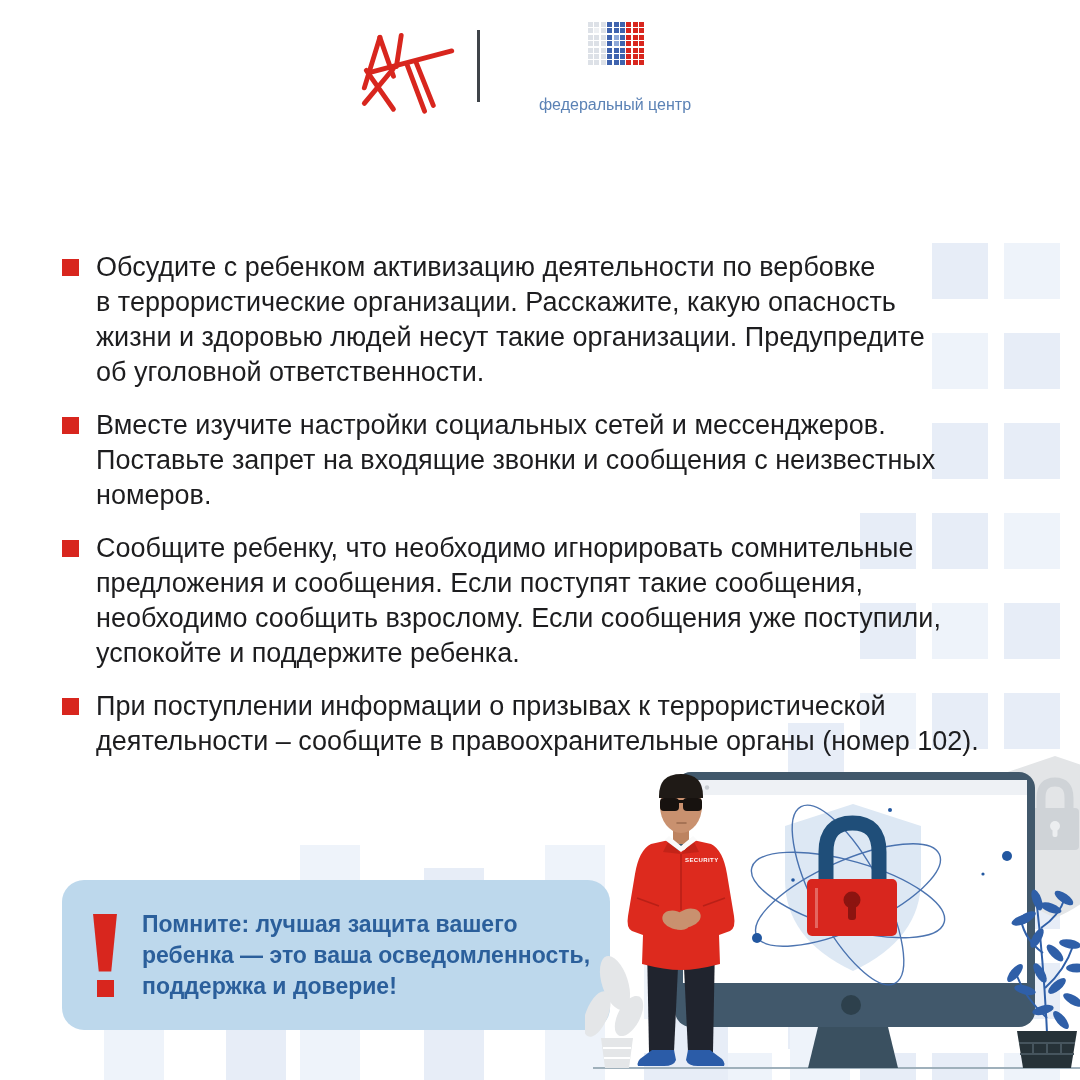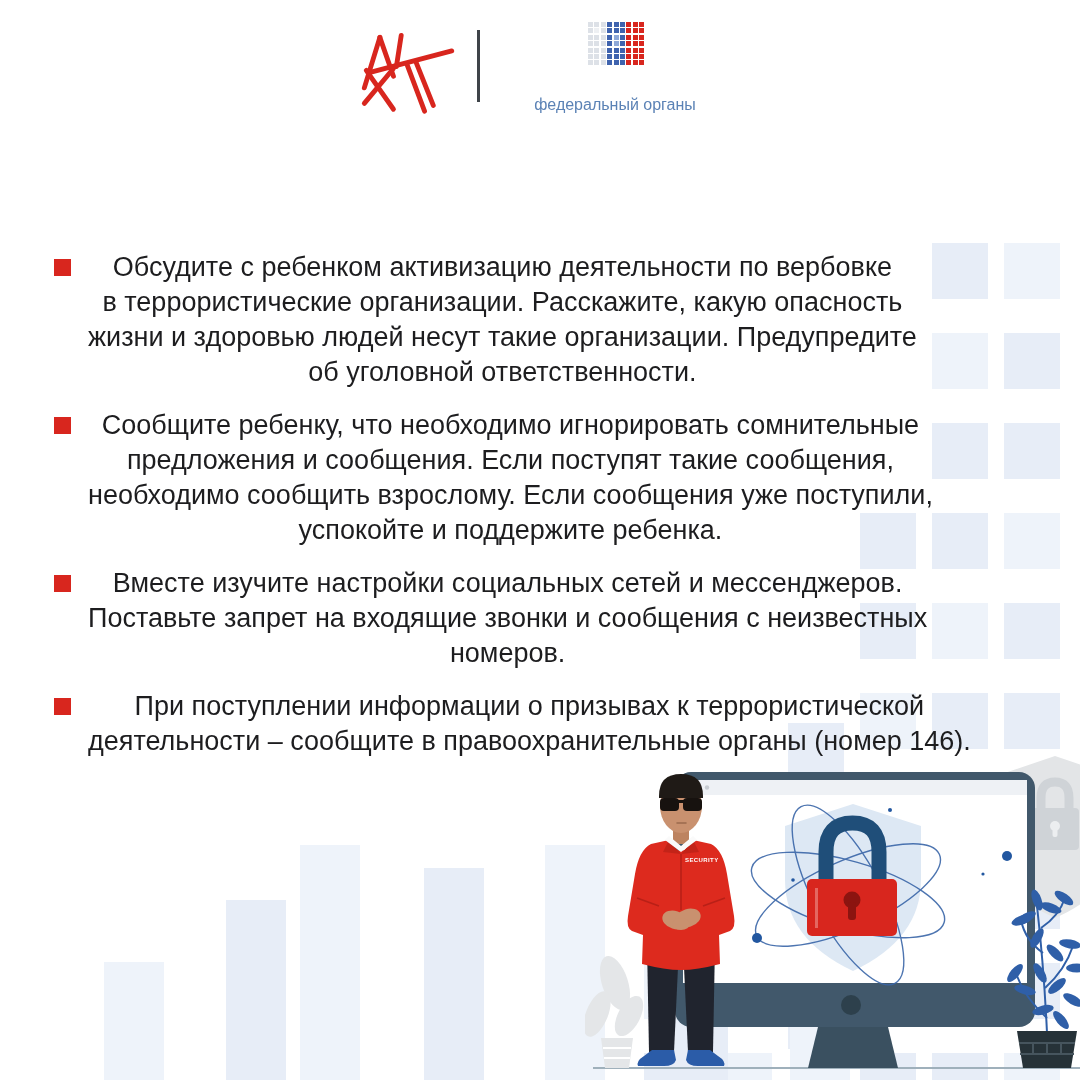--- a/index.html
+++ b/index.html
@@ -25,21 +25,21 @@
     font-weight:bold;font-size:25px;letter-spacing:.5px;color:var(--accent-red);white-space:nowrap;}
   .brand-sub{position:absolute;left:0;top:96px;width:230px;text-align:center;
     font-size:16px;color:var(--subtitle-blue);white-space:nowrap;}
 
   
   .banner{position:absolute;left:0;top:133px;width:1080px;height:99px;background:var(--accent-red);z-index:3;}
   .banner h1{margin:0;height:99px;line-height:99px;text-align:center;color:#fff;
     font-size:30px;font-weight:bold;letter-spacing:.2px;white-space:nowrap;}
 
   
-  .bullets{position:absolute;left:52px;top:250px;width:950px;z-index:2;text-align:center;}
+  .bullets{position:absolute;left:60px;top:250px;width:950px;z-index:2;}
   .bullet{display:flex;align-items:flex-start;margin-bottom:18px;}
   .bullet .marker{flex:0 0 17px;width:17px;height:17px;background:var(--accent-red);margin:9px 17px 0 2px;}
   .bullet .txt{font-size:27px;line-height:35px;color:var(--body-text);white-space:pre-line;}
 
   
   .note-box{position:absolute;left:62px;top:880px;width:548px;height:150px;border-radius:22px;
     background:var(--note-bg);z-index:2;display:flex;align-items:center;}
   .excl{width:30px;margin-left:28px;margin-right:22px;flex:0 0 30px;}
   .excl .bar{width:24px;height:58px;margin:0 auto;background:var(--accent-red);
     clip-path:polygon(0 0,100% 0,76% 100%,24% 100%);}
@@ -176,53 +176,62 @@
           <i style="left:44.800000000000004px;top:32px;background:#d8261e"></i>
           <i style="left:44.800000000000004px;top:38.400000000000006px;background:#d8261e"></i>
           <i style="left:51.2px;top:0px;background:#d8261e"></i>
           <i style="left:51.2px;top:6.4px;background:#d8261e"></i>
           <i style="left:51.2px;top:12.8px;background:#d8261e"></i>
           <i style="left:51.2px;top:19.200000000000003px;background:#d8261e"></i>
           <i style="left:51.2px;top:25.6px;background:#d8261e"></i>
           <i style="left:51.2px;top:32px;background:#d8261e"></i>
           <i style="left:51.2px;top:38.400000000000006px;background:#d8261e"></i>
         </div>
-      <div class="brand-sub">федеральный органы</div>
+      <div class="brand-sub">федеральный центр</div>
     </div>
   </div>
 
 
   <div class="bullets">
     <div class="bullet">
       <span class="marker"></span>
       <span class="txt">Обсудите с ребенком активизацию деятельности по вербовке
 в террористические организации. Расскажите, какую опасность
 жизни и здоровью людей несут такие организации. Предупредите
 об уголовной ответственности.</span>
     </div>
     <div class="bullet">
       <span class="marker"></span>
+      <span class="txt">Вместе изучите настройки социальных сетей и мессенджеров.
+Поставьте запрет на входящие звонки и сообщения с неизвестных
+номеров.</span>
+    </div>
+    <div class="bullet">
+      <span class="marker"></span>
       <span class="txt">Сообщите ребенку, что необходимо игнорировать сомнительные
 предложения и сообщения. Если поступят такие сообщения,
 необходимо сообщить взрослому. Если сообщения уже поступили,
 успокойте и поддержите ребенка.</span>
     </div>
     <div class="bullet">
       <span class="marker"></span>
-      <span class="txt">Вместе изучите настройки социальных сетей и мессенджеров.
-Поставьте запрет на входящие звонки и сообщения с неизвестных
-номеров.</span>
-    </div>
-    <div class="bullet">
-      <span class="marker"></span>
       <span class="txt">При поступлении информации о призывах к террористической
-деятельности – сообщите в правоохранительные органы (номер 146).</span>
+деятельности – сообщите в правоохранительные органы (номер 102).</span>
     </div>
   </div>
 
+  <div class="note-box">
+    <div class="excl">
+      <div class="bar"></div>
+        <div class="dot"></div>
+    </div>
+    <div class="note-text">Помните: лучшая защита вашего
+ребенка — это ваша осведомленность,
+поддержка и доверие!</div>
+  </div>
 
   <svg class="illus" viewBox="0 0 495 334">
 
     <line x1="8" y1="320" x2="495" y2="320" stroke="#9fb0bb" stroke-width="2"></line>
 
     <g>
       <path d="M470 8 L532 29 L532 93 Q532 143 470 170 Q408 143 408 93 L408 29 Z" fill="#e3e5e7"></path>
       <path d="M456 62 L456 50 Q456 34 470 34 Q484 34 484 50 L484 62" fill="none" stroke="#cfd3d7" stroke-width="9"></path>
       <rect x="446" y="60" width="48" height="42" rx="4" fill="#cfd3d7"></rect>
       <circle cx="470" cy="78" r="5" fill="#eceef0"></circle>

